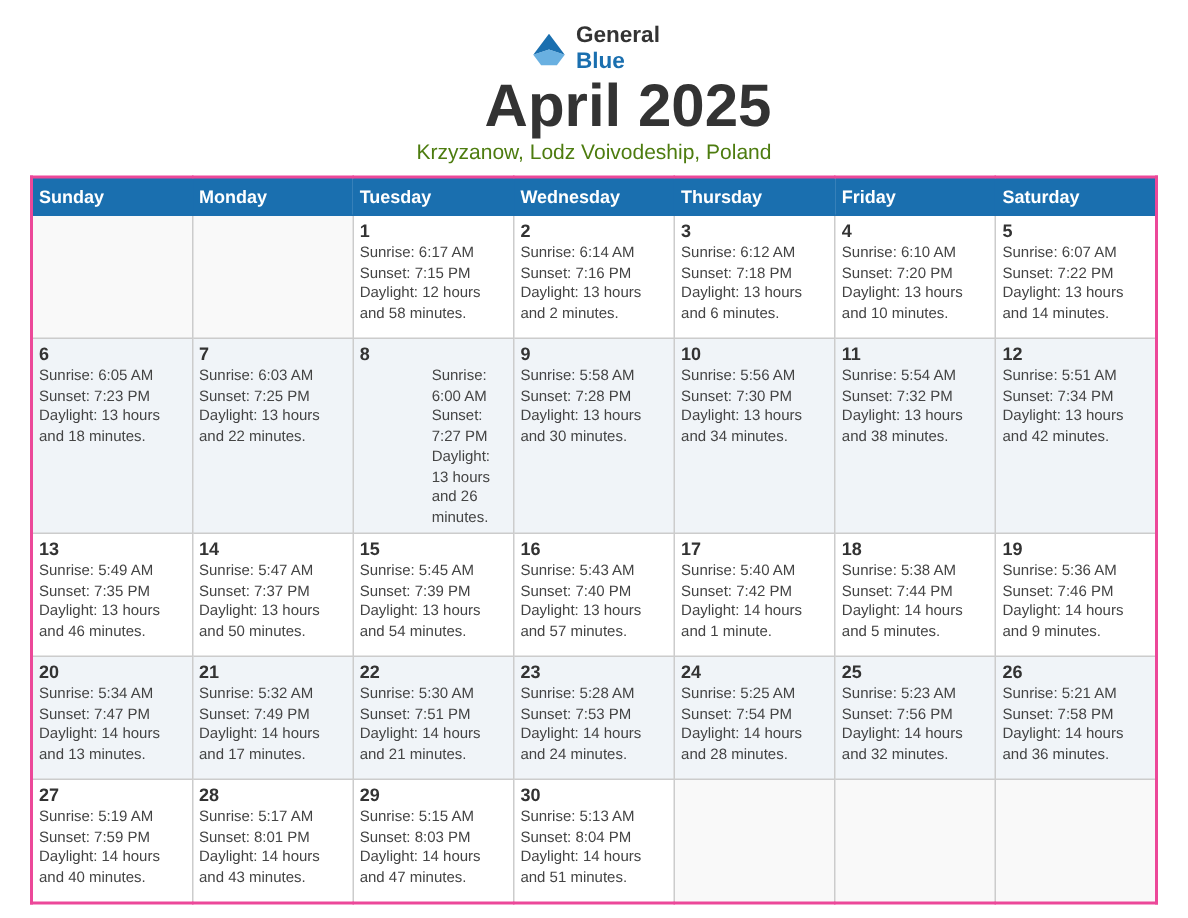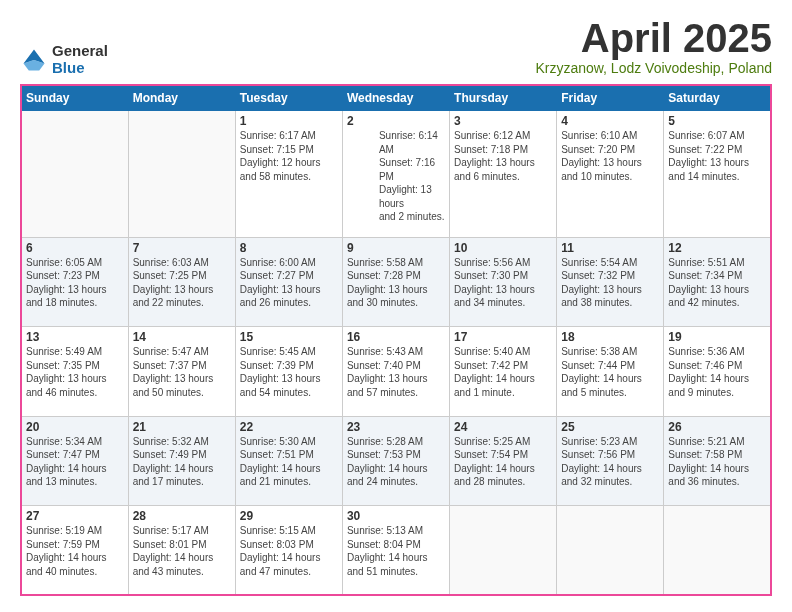--- a/index.html
+++ b/index.html
@@ -12,23 +12,24 @@
     }
     .page {
       width: 792px;
       height: 612px;
       padding: 16px 20px;
       display: flex;
       flex-direction: column;
     }
     .header {
       display: flex;
-      align-items: flex-end;
+      align-items: center;
       justify-content: space-between;
       margin-bottom: 8px;
+      flex-direction: column;
     }
     .logo {
       display: flex;
       align-items: center;
       gap: 4px;
     }
     .logo-text {
       display: flex;
       flex-direction: column;
       line-height: 1.1;
@@ -142,21 +143,21 @@
           <td class="empty-cell"></td>
           <td>
             <span class="day-num">1</span>
             <div class="day-info" style="white-space: pre-line;">Sunrise: 6:17 AM
 Sunset: 7:15 PM
 Daylight: 12 hours
 and 58 minutes.</div>
           </td>
           <td>
             <span class="day-num">2</span>
-            <div class="day-info" style="white-space: pre-line; margin-left: 32px;">Sunrise: 6:14 AM
+            <div class="day-info" style="white-space: pre-line;">Sunrise: 6:14 AM
 Sunset: 7:16 PM
 Daylight: 13 hours
 and 2 minutes.</div>
           </td>
           <td>
             <span class="day-num">3</span>
             <div class="day-info" style="white-space: pre-line;">Sunrise: 6:12 AM
 Sunset: 7:18 PM
 Daylight: 13 hours
 and 6 minutes.</div>
@@ -186,21 +187,21 @@
           </td>
           <td>
             <span class="day-num">7</span>
             <div class="day-info" style="white-space: pre-line;">Sunrise: 6:03 AM
 Sunset: 7:25 PM
 Daylight: 13 hours
 and 22 minutes.</div>
           </td>
           <td>
             <span class="day-num">8</span>
-            <div class="day-info" style="white-space: pre-line;">Sunrise: 6:00 AM
+            <div class="day-info" style="white-space: pre-line; margin-left: 48px;">Sunrise: 6:00 AM
 Sunset: 7:27 PM
 Daylight: 13 hours
 and 26 minutes.</div>
           </td>
           <td>
             <span class="day-num">9</span>
             <div class="day-info" style="white-space: pre-line;">Sunrise: 5:58 AM
 Sunset: 7:28 PM
 Daylight: 13 hours
 and 30 minutes.</div>

